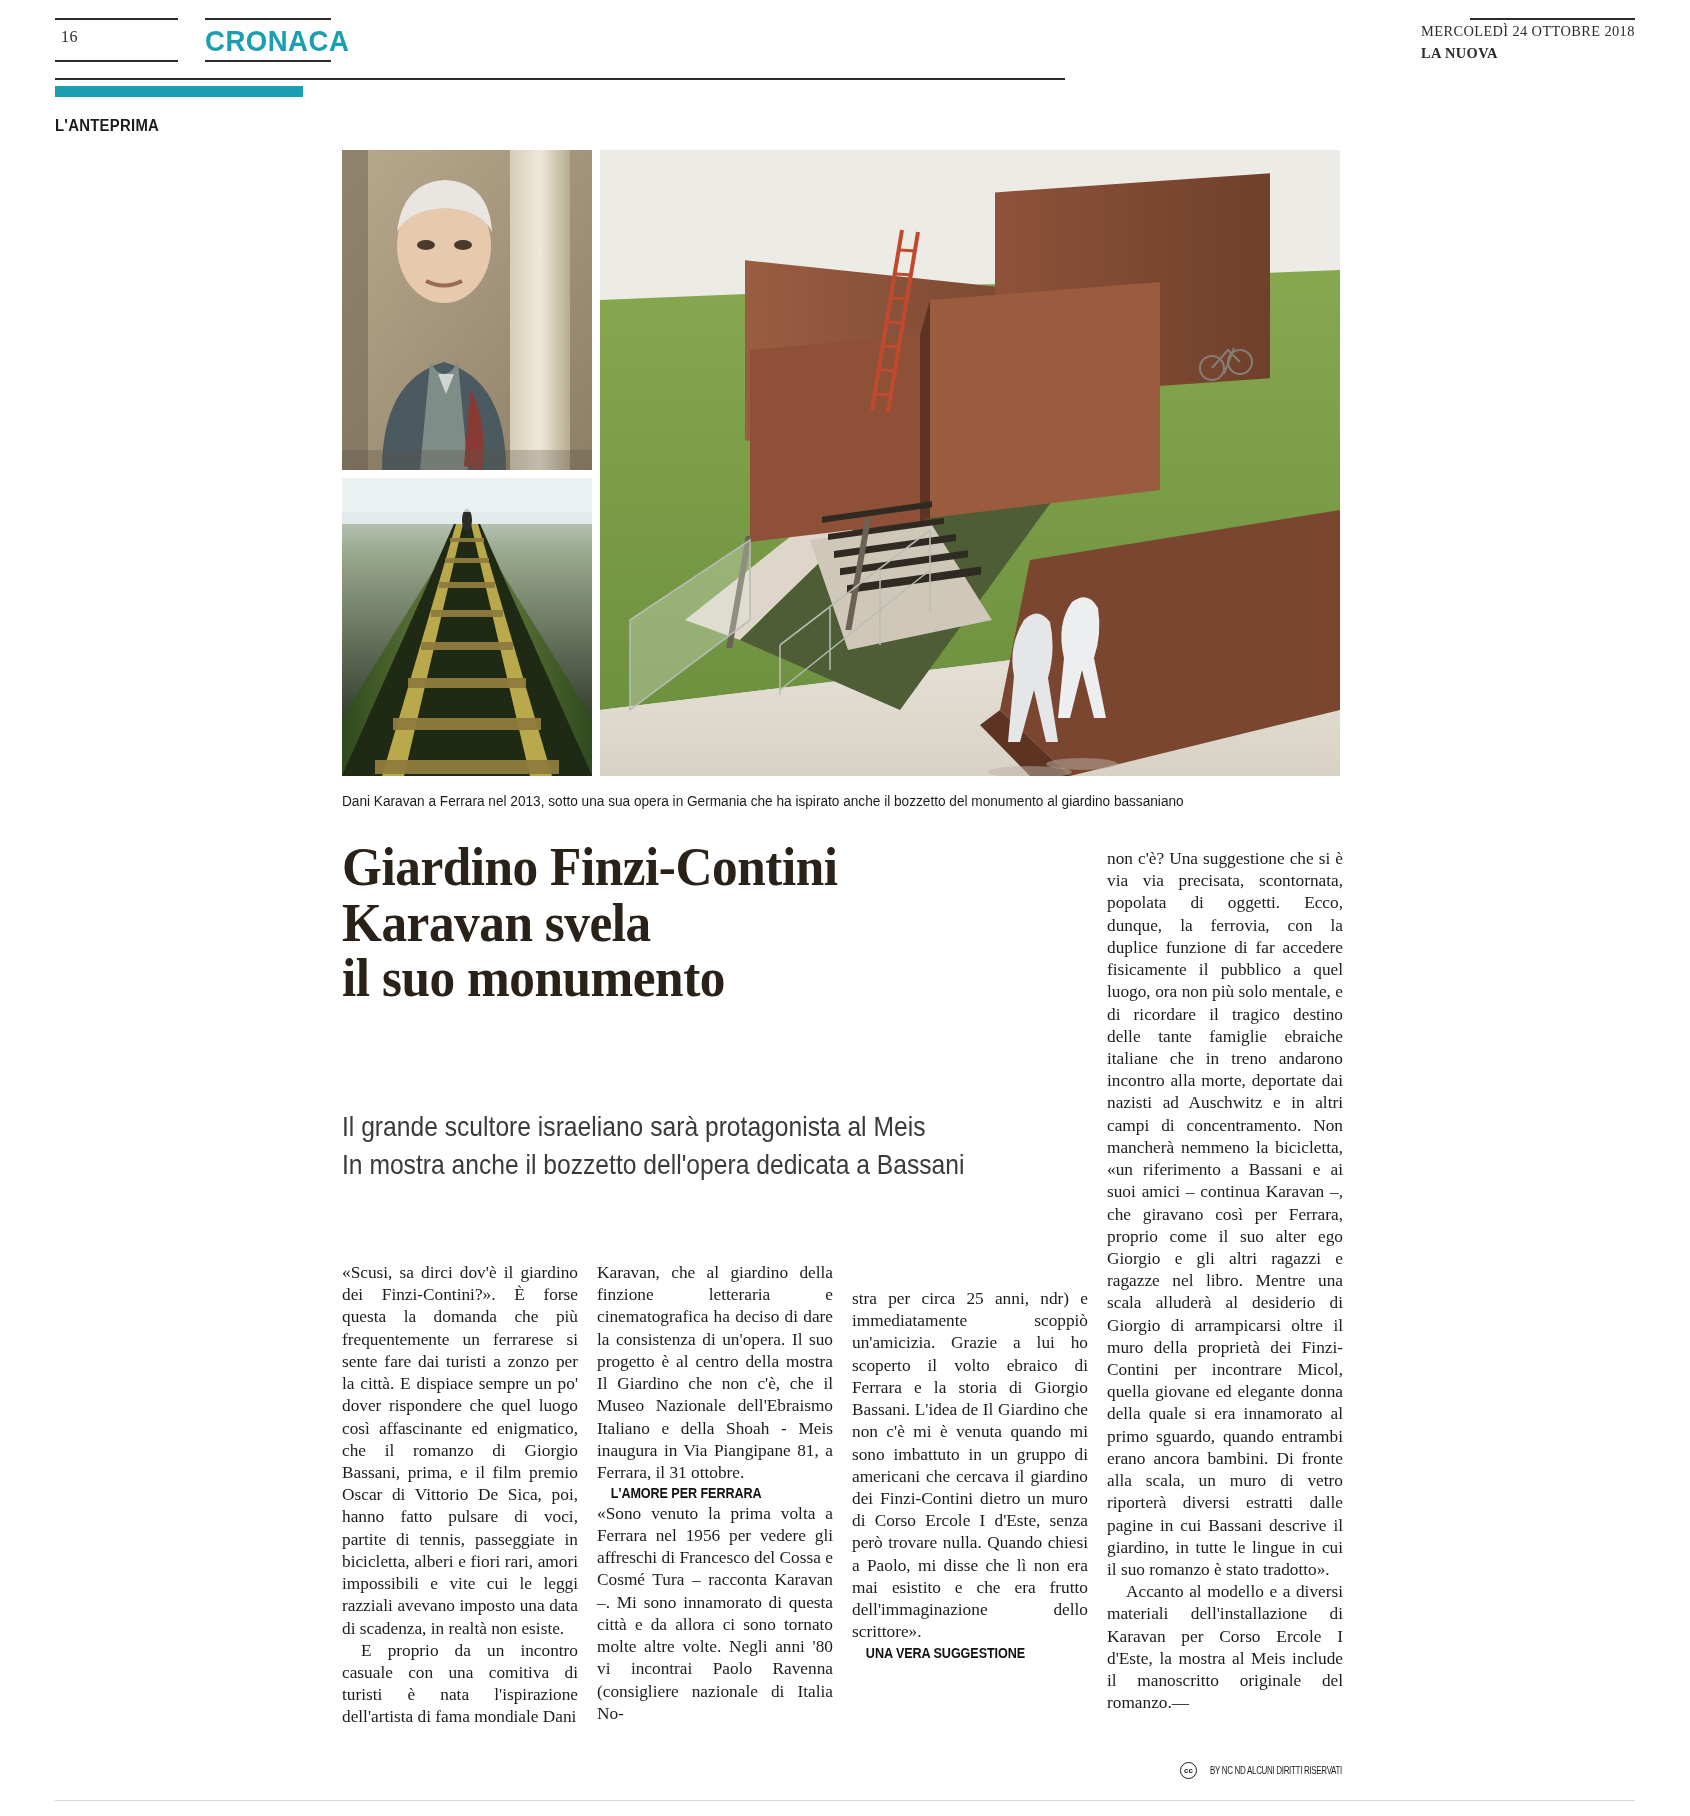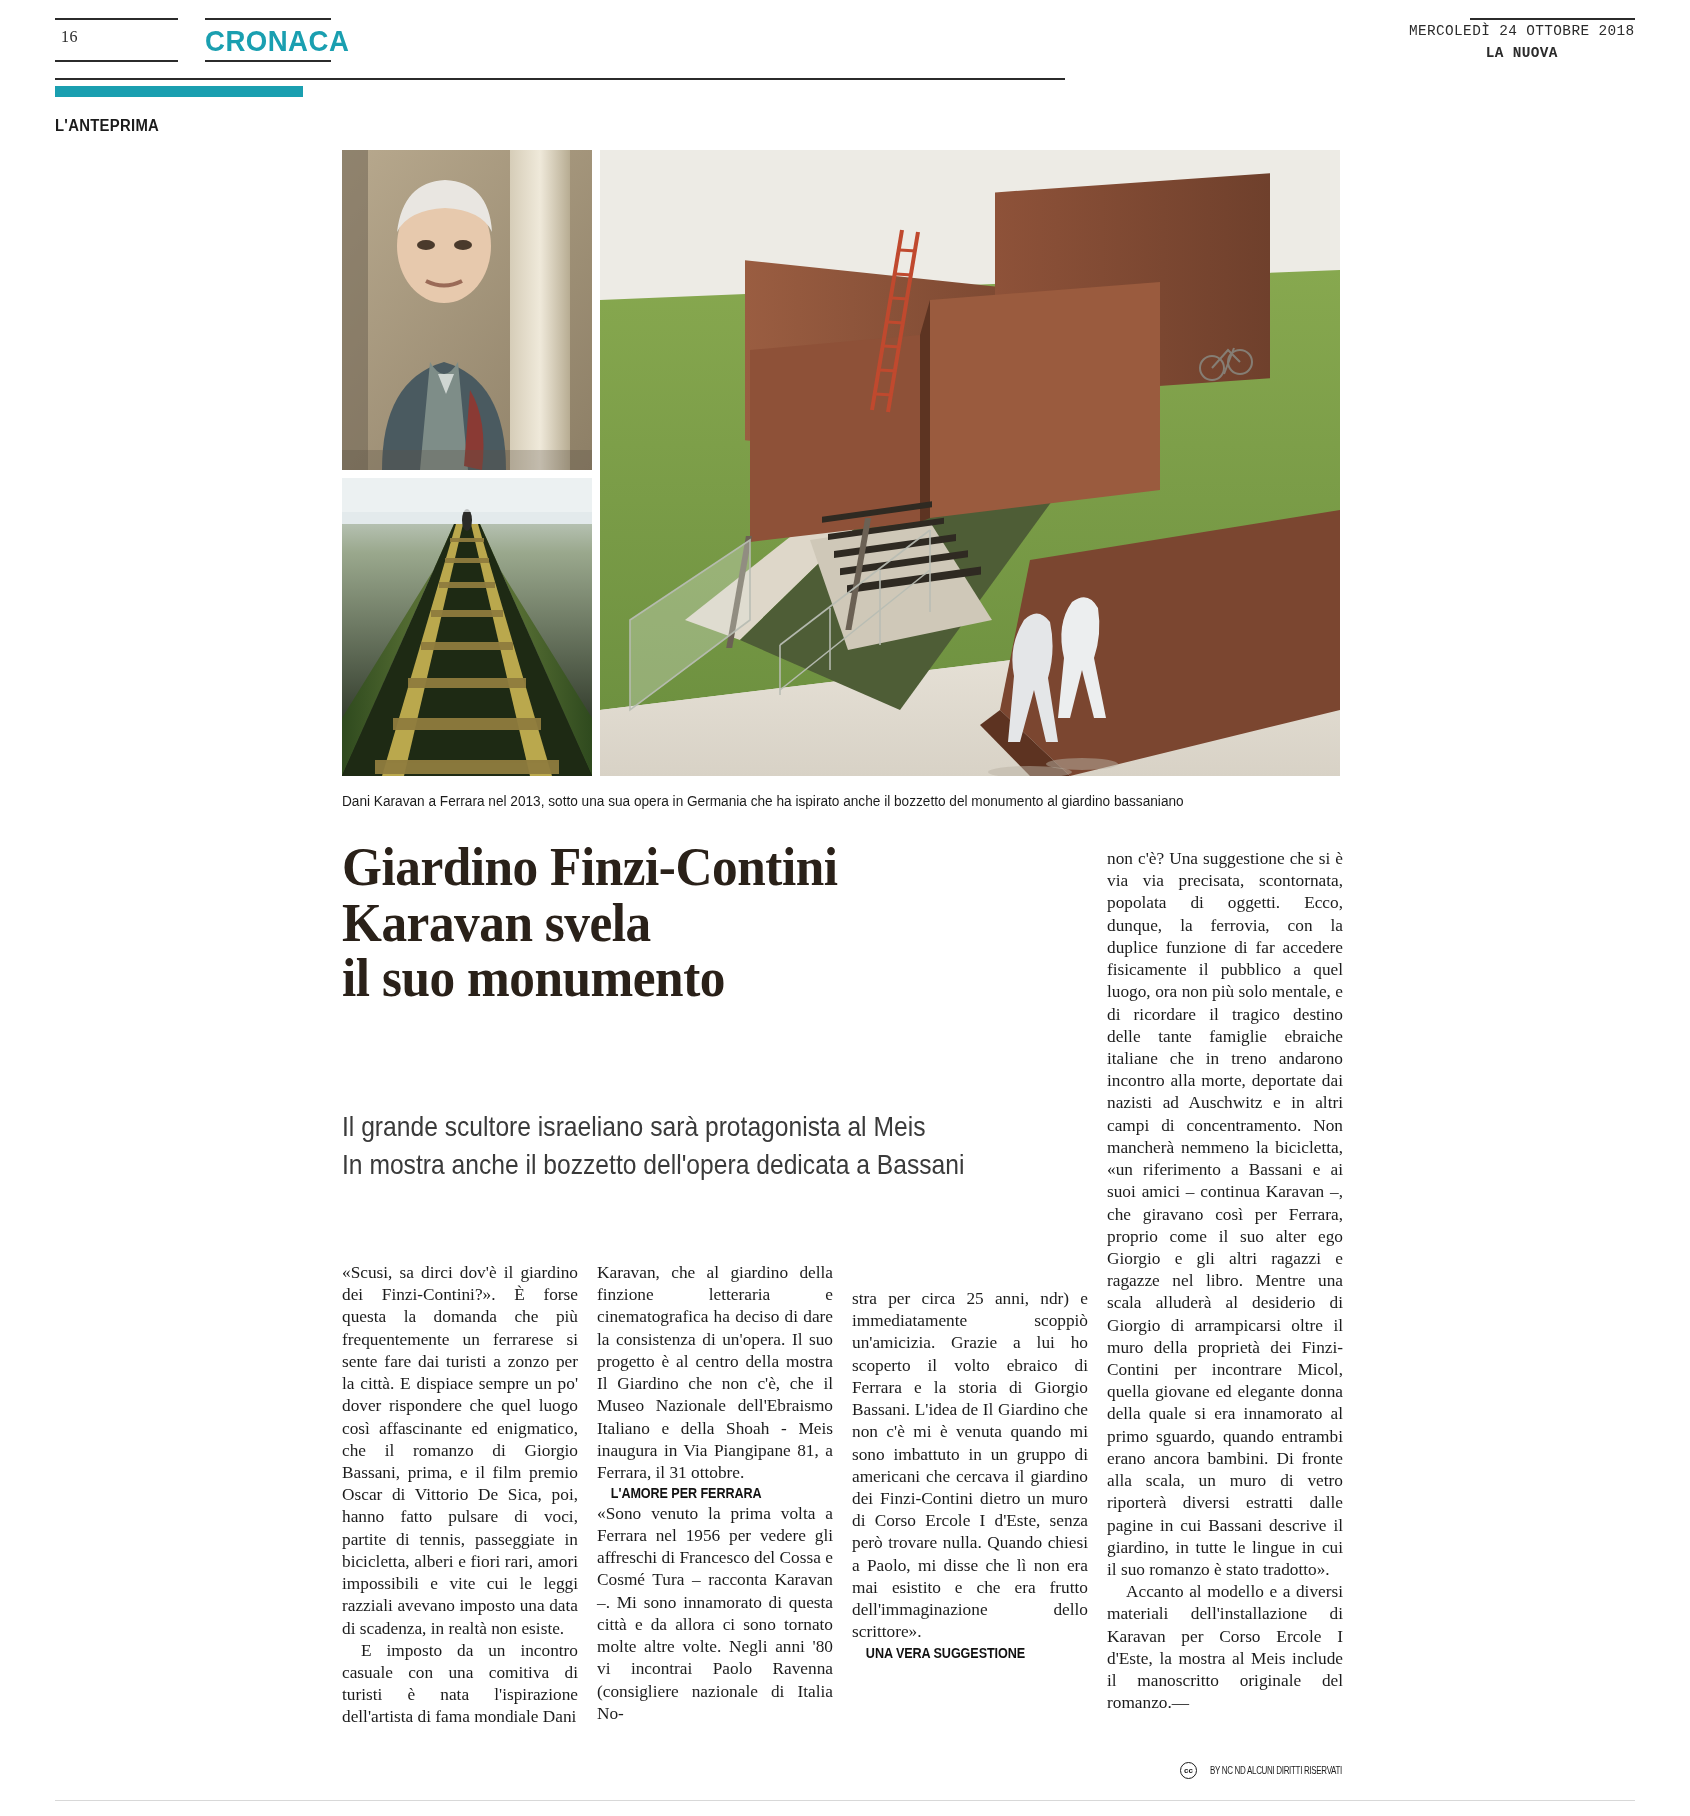--- a/index.html
+++ b/index.html
@@ -13,21 +13,21 @@
 
   
   .masthead{position:absolute;left:55px;top:8px;width:1580px;height:58px;}
   .mh-rule-top{position:absolute;top:10px;height:2px;background:#2b2b2b;}
   .mh-rule-bot{position:absolute;top:52px;height:2px;background:#2b2b2b;}
   .r1{left:0;width:123px;}
   .r2{left:150px;width:126px;}
   .r3{right:0;width:165px;}
   .folio{position:absolute;left:6px;top:20px;font-size:16px;letter-spacing:.5px;color:#2b2b2b;font-family:"Liberation Serif",serif;}
   .section-name{position:absolute;left:150px;top:16px;font-family:"Liberation Sans",sans-serif;font-weight:bold;font-size:30px;letter-spacing:.5px;color:#1a9fb0;transform:scaleX(.92);transform-origin:left center;}
-  .date-block{position:absolute;right:0;top:14px;text-align:center;font-family:Liberation Mono, monospace;color:#2b2b2b;}
+  .date-block{position:absolute;right:0;top:14px;text-align:left;font-family:Liberation Serif, serif;color:#2b2b2b;}
   .date-line{font-size:15.5px;letter-spacing:.4px;transform:scaleX(.93);transform-origin:right center;}
   .brand-line{font-size:15.5px;font-weight:bold;letter-spacing:.4px;margin-top:4px;transform:scaleX(.93);transform-origin:right center;}
 
   
   .kicker-rule{position:absolute;left:55px;top:78px;width:1010px;height:1.5px;background:#2b2b2b;}
   .kicker-bar{position:absolute;left:55px;top:86px;width:248px;height:11px;background:#1a9fb0;}
   .kicker-label{position:absolute;left:55px;top:117px;font-family:"Liberation Sans",sans-serif;font-weight:bold;font-size:16px;letter-spacing:.3px;color:#1c1c1c;transform:scaleX(.93);transform-origin:left center;}
 
   
   .photo-portrait{position:absolute;left:342px;top:150px;width:250px;height:320px;overflow:hidden;}
@@ -257,21 +257,21 @@
     <div>il suo monumento</div>
   </div>
 
   <div class="subhead">
     <div>Il grande scultore israeliano sarà protagonista al Meis</div>
     <div>In mostra anche il bozzetto dell'opera dedicata a Bassani</div>
   </div>
 
   <div class="col col1">
     <p class="first">«Scusi, sa dirci dov'è il giardino dei Finzi-Contini?». È forse questa la domanda che più frequentemente un ferrarese si sente fare dai turisti a zonzo per la città. E dispiace sempre un po' dover rispondere che quel luogo così affascinante ed enigmatico, che il romanzo di Giorgio Bassani, prima, e il film premio Oscar di Vittorio De Sica, poi, hanno fatto pulsare di voci, partite di tennis, passeggiate in bicicletta, alberi e fiori rari, amori impossibili e vite cui le leggi razziali avevano imposto una data di scadenza, in realtà non esiste.</p>
-    <p>E imposto da un incontro casuale con una comitiva di turisti è nata l'ispirazione dell'artista di fama mondiale Dani</p>
+    <p>E proprio da un incontro casuale con una comitiva di turisti è nata l'ispirazione dell'artista di fama mondiale Dani</p>
   </div>
 
   <div class="col col2">
     <p class="first">Karavan, che al giardino della finzione letteraria e cinematografica ha deciso di dare la consistenza di un'opera. Il suo progetto è al centro della mostra Il Giardino che non c'è, che il Museo Nazionale dell'Ebraismo Italiano e della Shoah - Meis inaugura in Via Piangipane 81, a Ferrara, il 31 ottobre.</p>
     <p class="subsec">L'AMORE PER FERRARA</p>
     <p class="first">«Sono venuto la prima volta a Ferrara nel 1956 per vedere gli affreschi di Francesco del Cossa e Cosmé Tura – racconta Karavan –. Mi sono innamorato di questa città e da allora ci sono tornato molte altre volte. Negli anni '80 vi incontrai Paolo Ravenna (consigliere nazionale di Italia No-</p>
   </div>
 
   <div class="col col3">
     <p class="first">stra per circa 25 anni, ndr) e immediatamente scoppiò un'amicizia. Grazie a lui ho scoperto il volto ebraico di Ferrara e la storia di Giorgio Bassani. L'idea de Il Giardino che non c'è mi è venuta quando mi sono imbattuto in un gruppo di americani che cercava il giardino dei Finzi-Contini dietro un muro di Corso Ercole I d'Este, senza però trovare nulla. Quando chiesi a Paolo, mi disse che lì non era mai esistito e che era frutto dell'immaginazione dello scrittore».</p>

